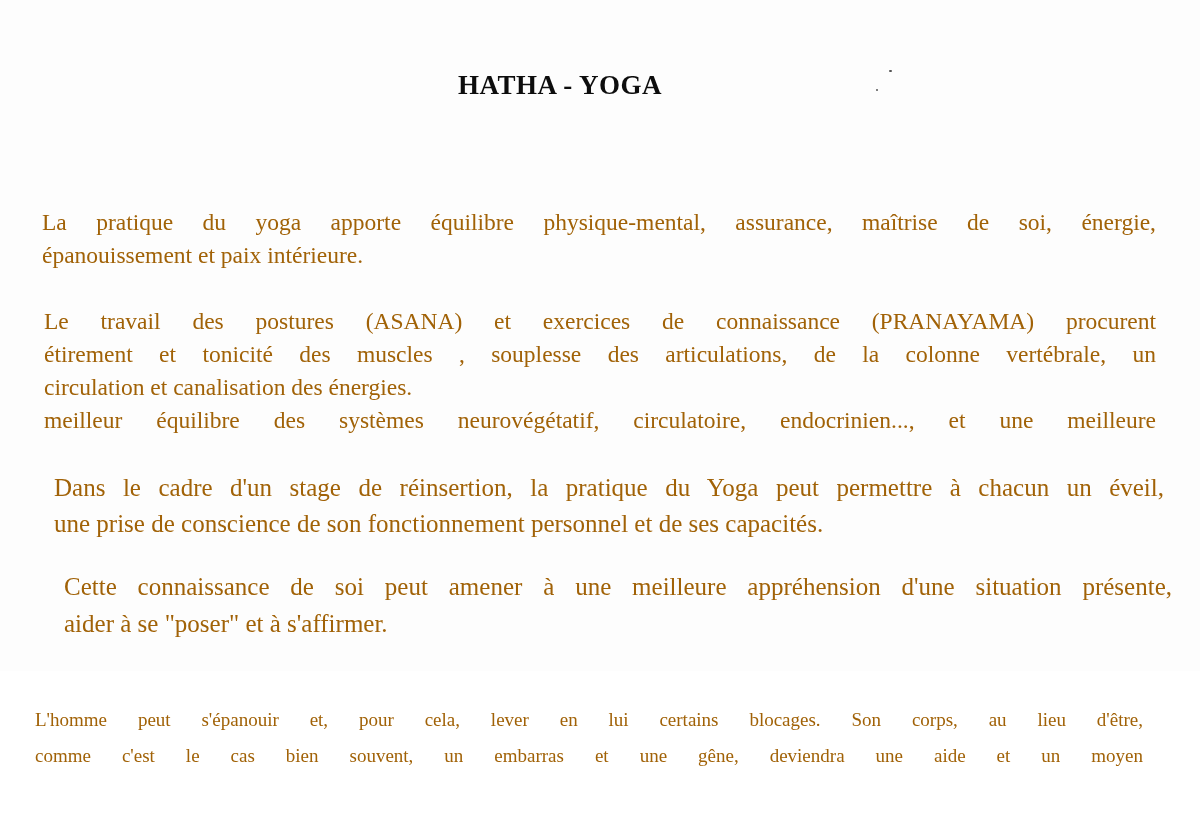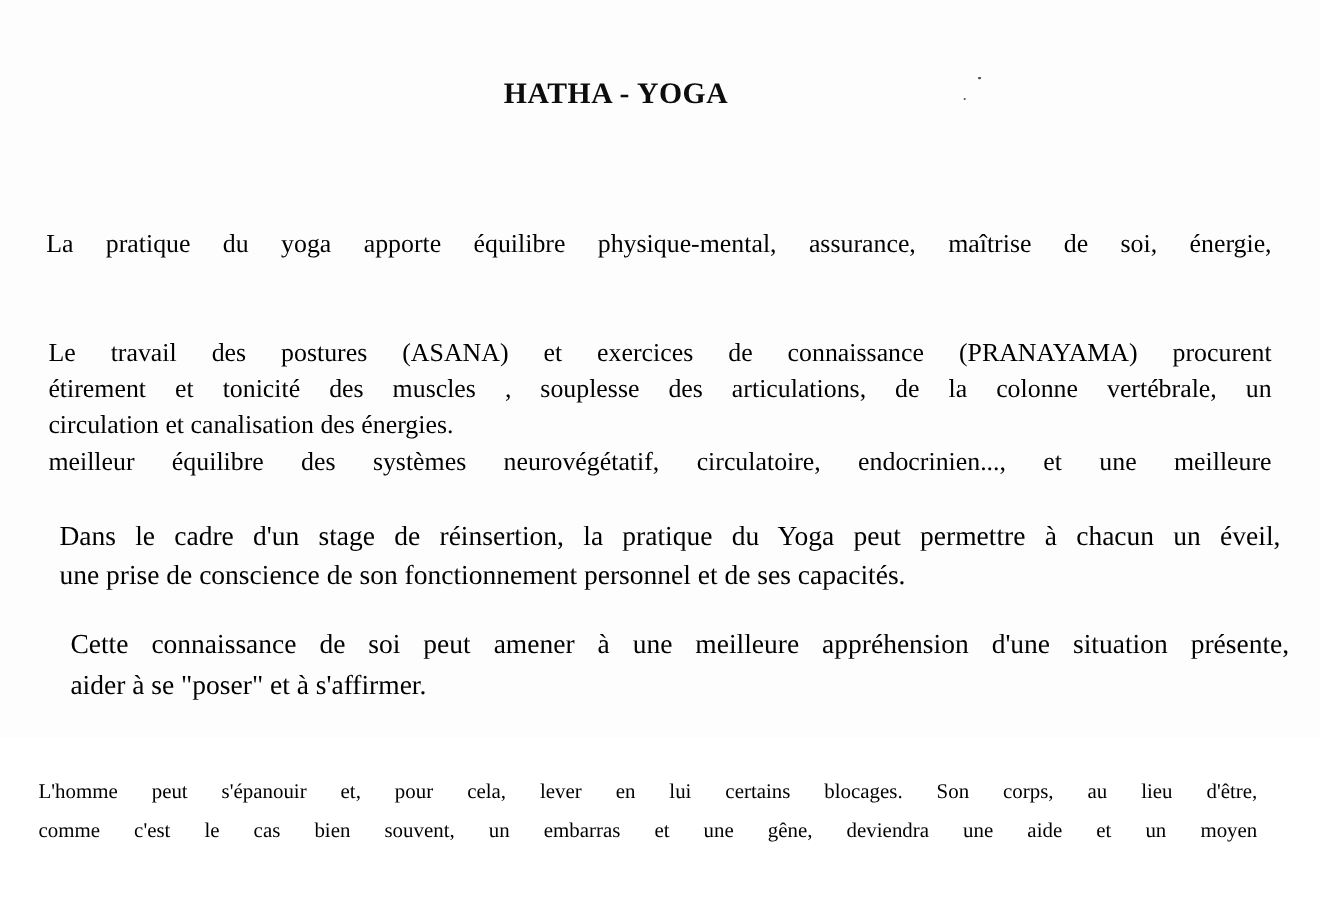--- a/index.html
+++ b/index.html
@@ -36,21 +36,21 @@
       position: absolute;
       width: 3px; height: 2px;
       background: #555;
       border-radius: 1px;
     }
     .para {
       position: absolute;
       font-size: 23.5px;
       line-height: 33px;
       text-align: justify;
-      color: #000000;
+      color: #a16207;
     }
     .para .line {
       display: block;
       text-align: justify;
       text-align-last: justify;
       white-space: nowrap;
     }
     .para .line.last {
       text-align-last: left;
     }
@@ -60,20 +60,21 @@
 
 <div class="page">
 
   <div class="title">HATHA - YOGA</div>
 
   <div class="speck" style="left:889px; top:70px;"></div>
   <div class="speck" style="left:876px; top:89px; width:2px;"></div>
 
   <div class="para" style="left:42px; top:206px; width:1114px;">
     <span class="line">La pratique du yoga apporte équilibre physique-mental, assurance, maîtrise de soi, énergie,</span>
+    <span class="line last">épanouissement et paix intérieure.</span>
   </div>
 
   <div class="para" style="left:44px; top:305px; width:1112px;">
     <span class="line">Le travail des postures (ASANA) et exercices de connaissance (PRANAYAMA) procurent</span>
     <span class="line">étirement et tonicité des muscles , souplesse des articulations, de la colonne vertébrale, un</span>
     <span class="line last">circulation et canalisation des énergies.</span>
     <span class="line">meilleur équilibre des systèmes neurovégétatif, circulatoire, endocrinien..., et une meilleure</span>
   </div>
 
   <div class="para" style="left:46px; top:470px; width:1110px; font-size:25px; line-height:36px;margin-left:8px;">

